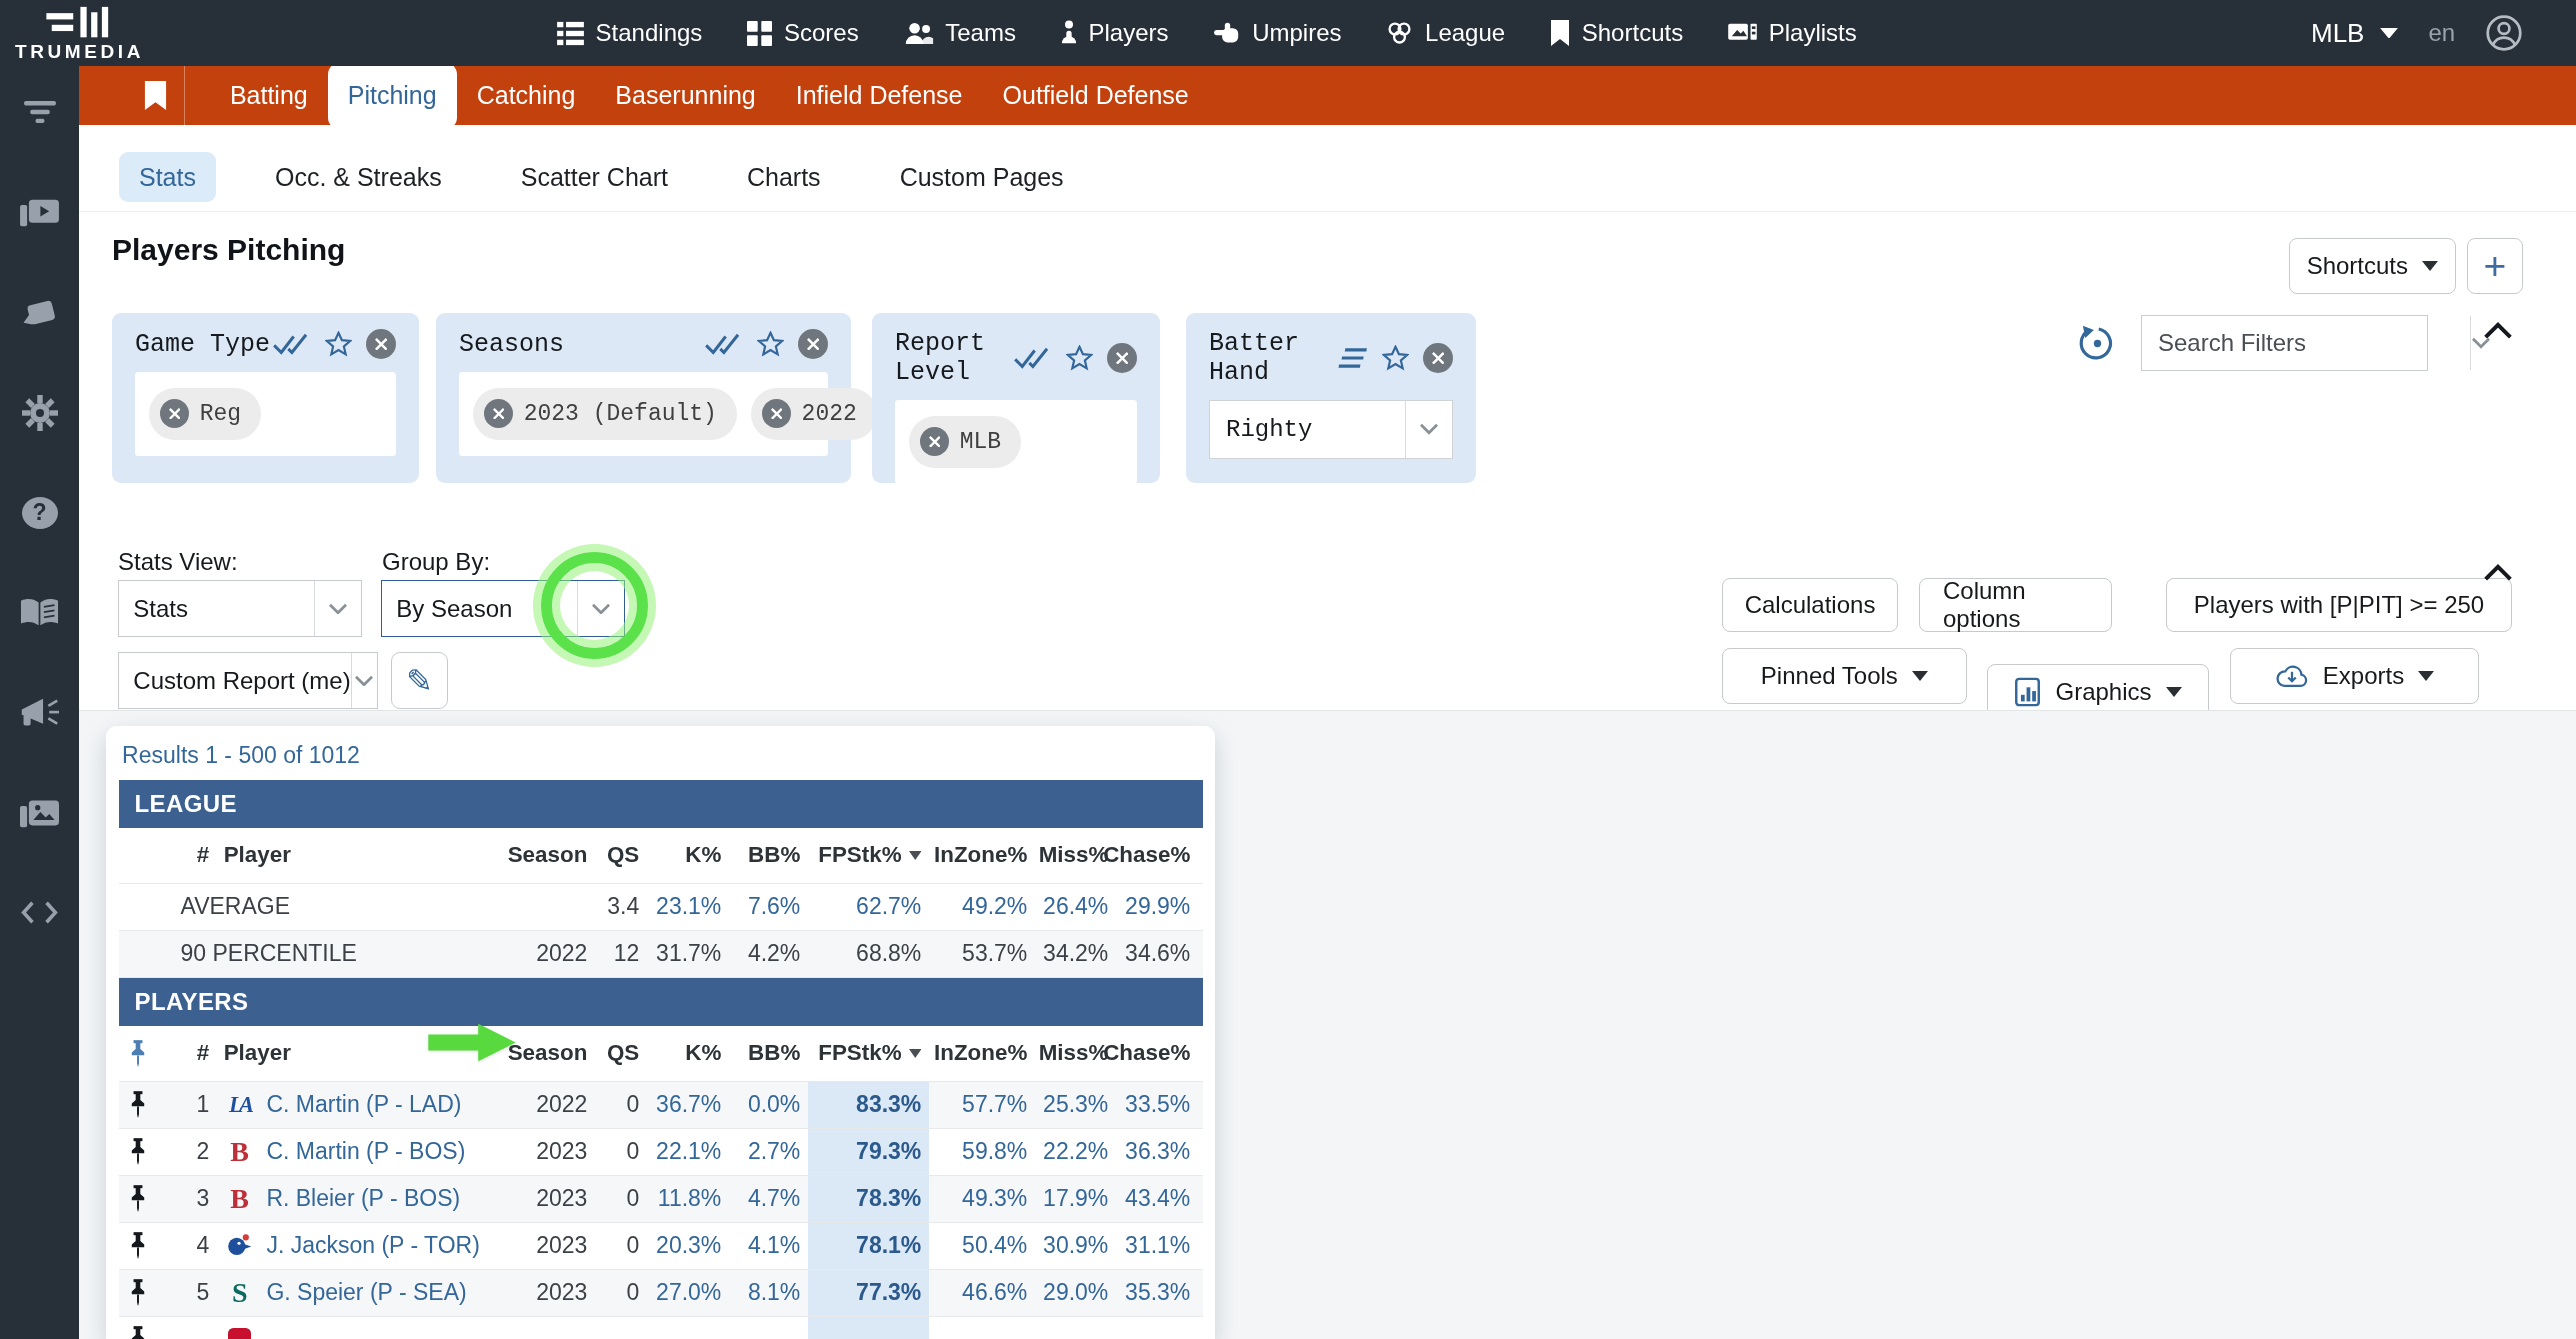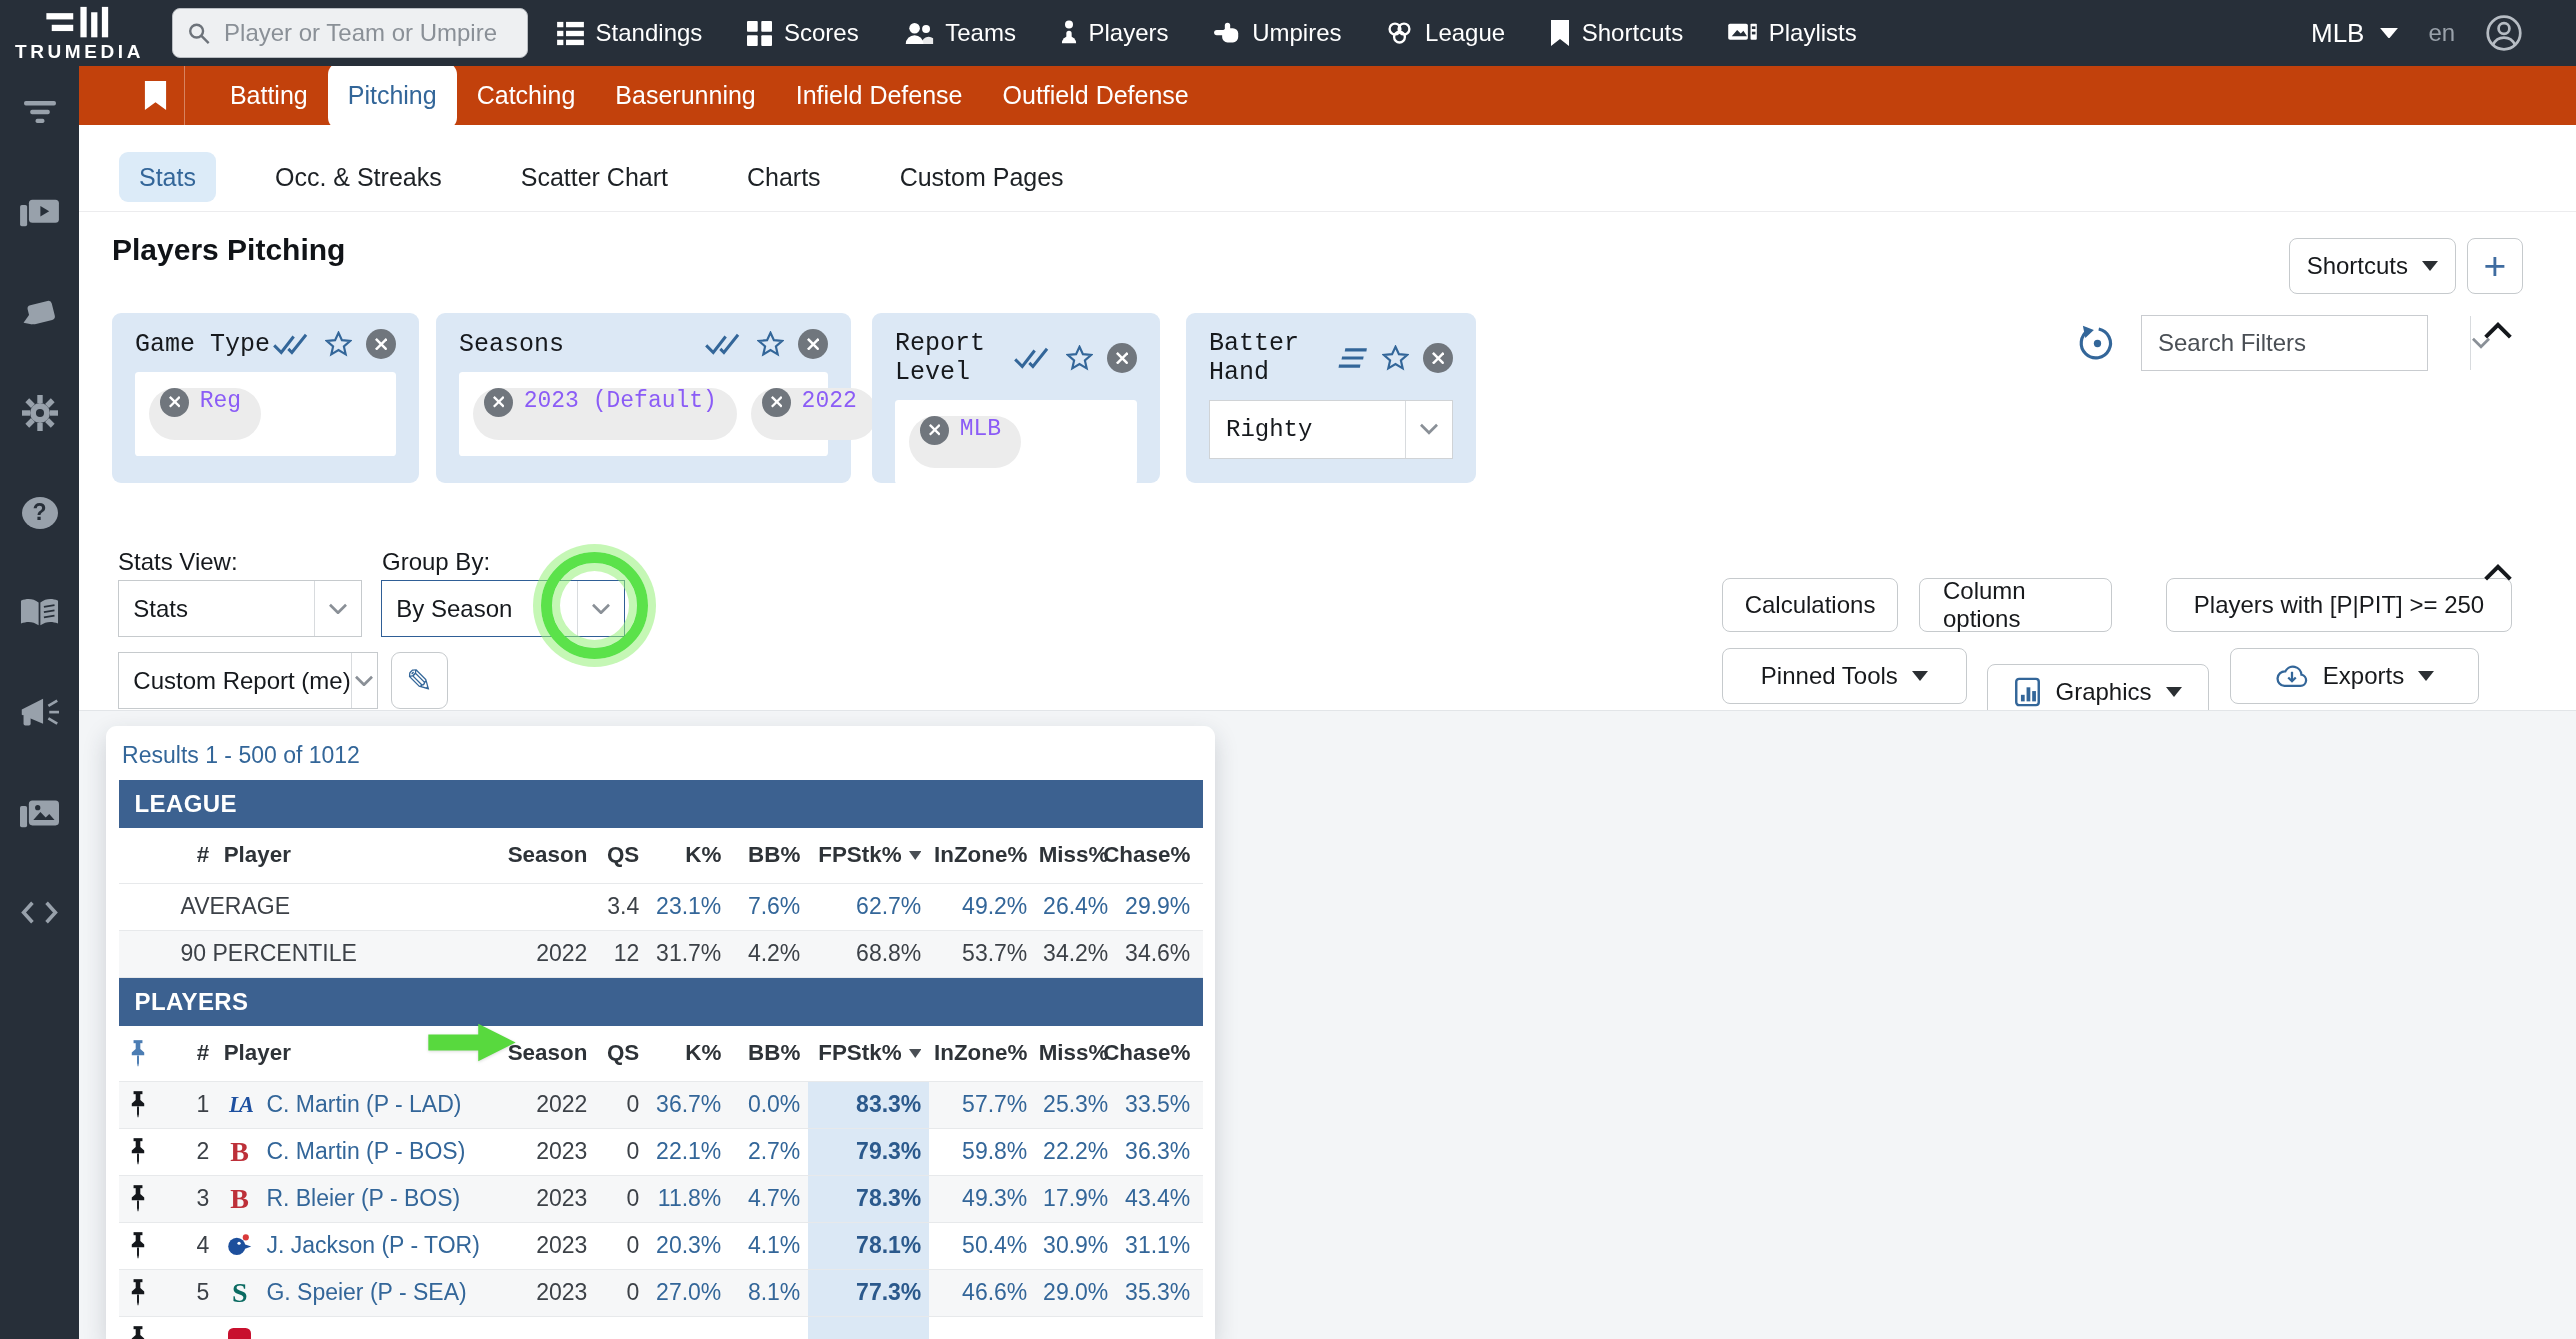--- a/index.html
+++ b/index.html
@@ -49,22 +49,22 @@
   .shortcuts-btn{position:absolute;left:2289px;top:238px;width:167px;height:56px;}
   .plus-btn{position:absolute;left:2467px;top:238px;width:56px;height:56px;font-size:39px;font-weight:300;color:#3f6ca0;}
 
   
   .fcard{position:absolute;top:313px;height:170px;background:#dce8f5;border-radius:9px;padding:16px 23px;font-family:Liberation Mono, monospace;}
   .fhead{display:flex;align-items:center;justify-content:space-between;}
   .flabel{font-size:25px;color:#16191d;}
   .ficons{display:flex;align-items:center;gap:14.3px;}
   .xcirc{width:30px;height:30px;border-radius:50%;background:#70767d;display:flex;align-items:center;justify-content:center;cursor:pointer;flex:none;}
   .fbox{margin-top:12.5px;background:#fff;border-radius:3.6px;height:84px;display:flex;align-items:center;padding:0 14.3px;gap:14.3px;}
-  .chip{height:52px;border-radius:26px;background:#ececec;display:flex;align-items:flex-start;gap:10.7px;
-        padding:0 20px 0 10.7px;font-size:23px;color:#8b5cf6;white-space:nowrap;}
+  .chip{height:52px;border-radius:26px;background:#ececec;display:flex;align-items:center;gap:10.7px;
+        padding:0 20px 0 10.7px;font-size:23px;color:#404040;white-space:nowrap;}
   .chip .xcirc{width:29px;height:29px;}
   .fselect{margin-top:12.5px;background:#fff;border:0.9px solid #d0d3d6;height:59px;display:flex;align-items:center;}
   .fselect .val{flex:1;padding-left:16px;font-size:24px;color:#16191d;}
   .selcaret{width:47px;height:100%;border-left:0.9px solid #d8dbde;display:flex;align-items:center;justify-content:center;}
 
   .history-btn{position:absolute;left:2078px;top:324px;cursor:pointer;}
   .sfilters{position:absolute;left:2141px;top:315px;width:287px;height:56px;background:#fff;
             border:0.9px solid #c9ccd0;display:flex;align-items:center;}
   .sfilters input{flex:1;border:none;outline:none;font-size:24px;padding-left:16px;color:#3c4147;background:transparent;font-family:inherit;}
   .sfilters input::placeholder{color:#4a4f55;}
@@ -129,27 +129,20 @@
         <g fill="#fff">
           <rect x="6" y="9" width="30" height="7"></rect>
             <rect x="12" y="22" width="24" height="7"></rect>
           <rect x="44" y="2" width="7" height="34"></rect>
             <rect x="56" y="8" width="7" height="28"></rect>
             <rect x="68" y="2" width="7" height="34"></rect>
         </g>
       </svg>
       <span class="bname">TRUMEDIA</span>
     </div>
-    <div class="gsearch">
-      <svg width="27" height="27" viewBox="0 0 30 30" fill="none" stroke="#6d737a" stroke-width="3">
-        <circle cx="12" cy="12" r="8"></circle>
-          <line x1="18" y1="18" x2="27" y2="27"></line>
-      </svg>
-      <input placeholder="Player or Team or Umpire" style="">
-    </div>
     <div class="topnav">
       <div class="titem">
         <svg width="27" height="25" viewBox="0 0 30 28" fill="#fff">
           <rect x="0" y="1" width="7" height="6"></rect>
             <rect x="10" y="1" width="20" height="6"></rect>
           <rect x="0" y="11" width="7" height="6"></rect>
             <rect x="10" y="11" width="20" height="6"></rect>
           <rect x="0" y="21" width="7" height="6"></rect>
             <rect x="10" y="21" width="20" height="6"></rect>
         </svg>

